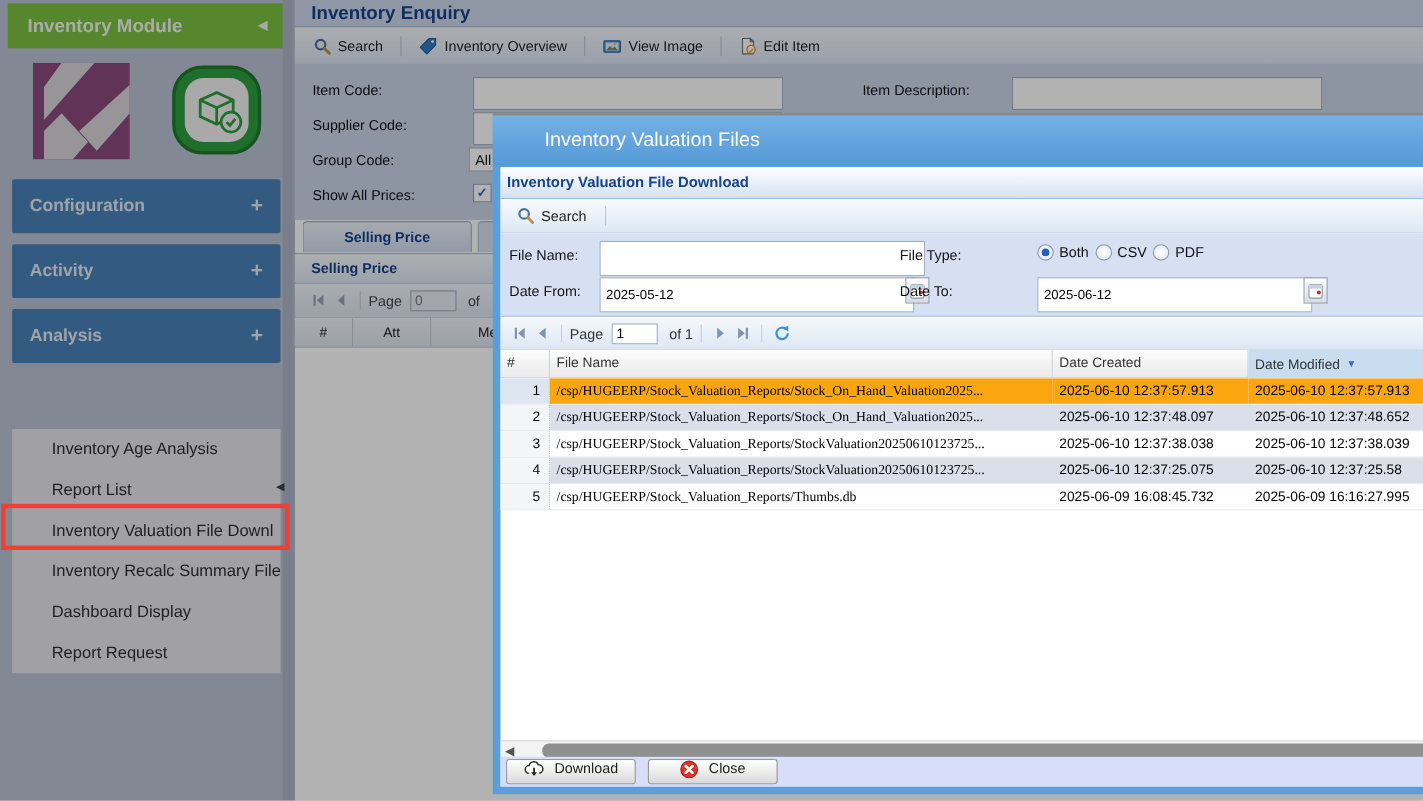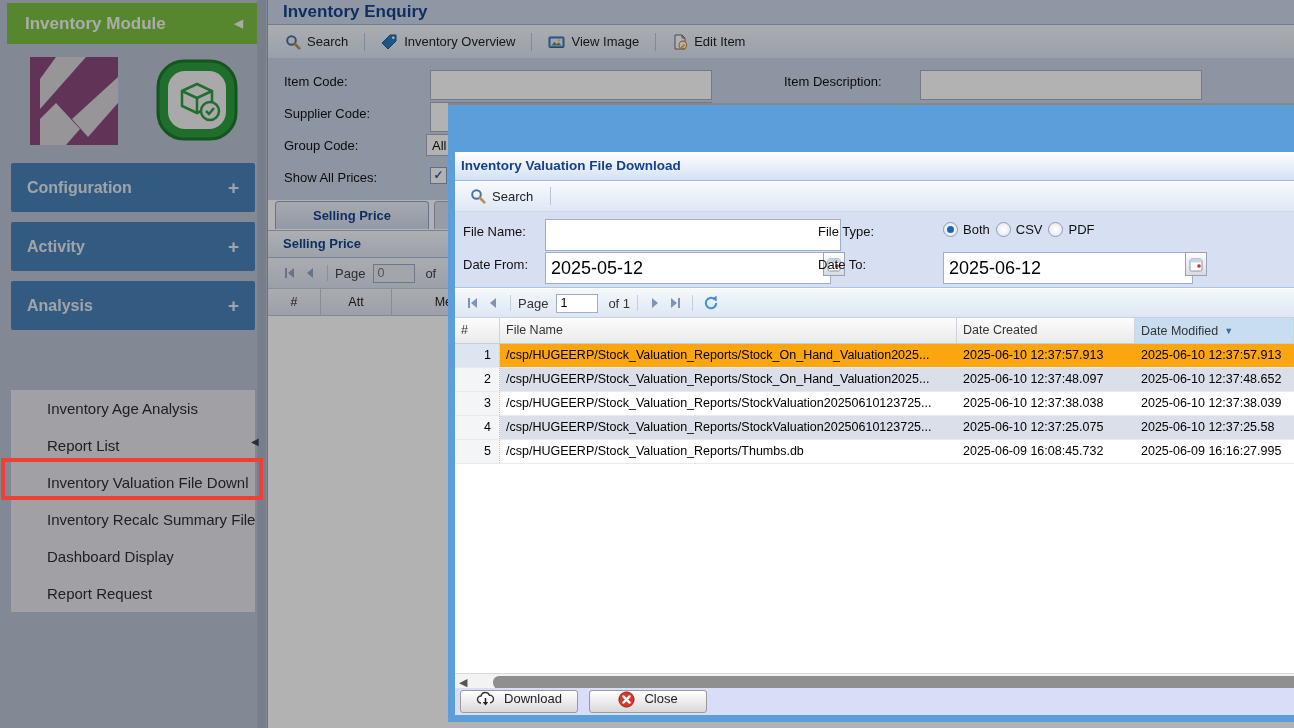--- a/index.html
+++ b/index.html
@@ -32,21 +32,21 @@
             border-bottom:1px solid #9fb4d4;color:#15428b;font-weight:bold;font-size:17px;
             line-height:24px;padding-left:15px;}
   .m-toolbar{position:absolute;top:25px;left:0;right:0;height:33px;
              background:linear-gradient(#f5f8fc,#dce6f4);border-bottom:1px solid #c3cfdf;
              display:flex;align-items:center;padding-left:10px;gap:9px;}
   .tb-btn{display:flex;align-items:center;gap:6px;font-size:13px;color:#222;padding:3px 7px;}
   .tb-sep{width:1px;height:18px;background:#b9c6d8;}
   .m-form{position:absolute;top:58px;left:0;right:0;height:142px;background:#cbd6ea;}
   .f-label{position:absolute;font-size:13px;color:#111;}
   .f-input{position:absolute;height:20px;background:#fff;border:1px solid #a6aebf;
-           font-size:18px;padding:4px 5px;font-family:"Liberation Sans",sans-serif;}
+           font-size:12px;padding:4px 5px;font-family:"Liberation Sans",sans-serif;}
   .f-combo{position:absolute;height:22px;background:#fff;border:1px solid #a6aebf;
            font-size:13px;line-height:22px;padding-left:5px;box-sizing:border-box;color:#111;}
   .f-check{position:absolute;width:15px;height:15px;background:#fff;border:1px solid #8aa0c0;
            font-size:12px;line-height:14px;text-align:center;color:#2f62b5;font-weight:bold;}
   .m-tabs{position:absolute;top:200px;left:0;right:0;height:29px;}
   .tab-active{position:absolute;left:7px;top:1px;width:154px;height:28px;
               background:linear-gradient(#eef3fb,#d2ddf0);border:1px solid #8ea7cc;border-bottom:none;
               border-radius:4px 4px 0 0;color:#15428b;font-weight:bold;font-size:13px;
               text-align:center;line-height:28px;box-sizing:border-box;}
   .tab-frag{position:absolute;left:166px;top:1px;width:60px;height:28px;background:#d9e0ef;
@@ -106,21 +106,21 @@
   .gh-created{width:178px;}
   .gh-mod{flex:1;background:#c9ddf1;display:flex;align-items:center;gap:6px;}
   .sort-arrow{font-size:9px;color:#3a6ea5;}
   .grid-rows{position:absolute;top:192px;left:0;right:0;}
   .grid-row{display:flex;height:23px;border-bottom:1px solid #e8eaef;background:#fff;}
   .grid-row.alt{background:#dadfe9;}
   .grid-row .cell{box-sizing:border-box;line-height:23px;font-size:12.5px;color:#000;
                   overflow:hidden;white-space:nowrap;}
   .c-num{width:45px;background:#f4f5f7;border-right:1px dotted #b9c2cf;text-align:right;
          padding-right:8px;color:#333;}
-  .c-file{width:457px;padding-left:6px;}
+  .c-file{width:457px;padding-left:6px;font-family:Liberation Serif, serif;}
   .c-created{width:178px;padding-left:6px;}
   .c-modified{flex:1;padding-left:6px;}
   .grid-row.sel .c-file,.grid-row.sel .c-created,.grid-row.sel .c-modified{background:#fca60f;}
   .grid-row.sel .c-num{background:#dde6f0;}
   .scrollx{position:absolute;top:521px;left:0;right:0;height:17px;background:#f3f3f3;
            border-top:1px solid #d9d9d9;}
   .sx-arrow{position:absolute;left:4px;top:2px;font-size:11px;color:#555;}
   .sx-thumb{position:absolute;left:38px;right:0;top:2px;height:13px;background:#8f8f8f;
             border-radius:6px 0 0 6px;}
   .p-footer{position:absolute;bottom:0;left:0;right:0;height:27px;background:#d8def8;
@@ -270,20 +270,21 @@
     <div class="m-gridhead">
       <div class="mgh-cell" style="width:52px">#</div>
       <div class="mgh-cell" style="width:70px">Att</div>
       <div class="mgh-cell" style="width:120px">Memo</div>
     </div>
   </div>
 
   <div class="mask"></div>
 
   <div class="modal">
+    <div class="modal-title">Inventory Valuation Files</div>
     <div class="modal-inner">
 
       <div class="p-header">Inventory Valuation File Download</div>
 
       <div class="p-toolbar">
         <div class="tb-btn">
           <svg width="16" height="16" viewBox="0 0 16 16">
             <circle cx="6.5" cy="6.5" r="4.3" fill="none" stroke="#4d739c" stroke-width="2"></circle>
             <line x1="10" y1="10" x2="14.3" y2="14.3" stroke="#b98f54" stroke-width="2.6" stroke-linecap="round"></line>
           </svg>

